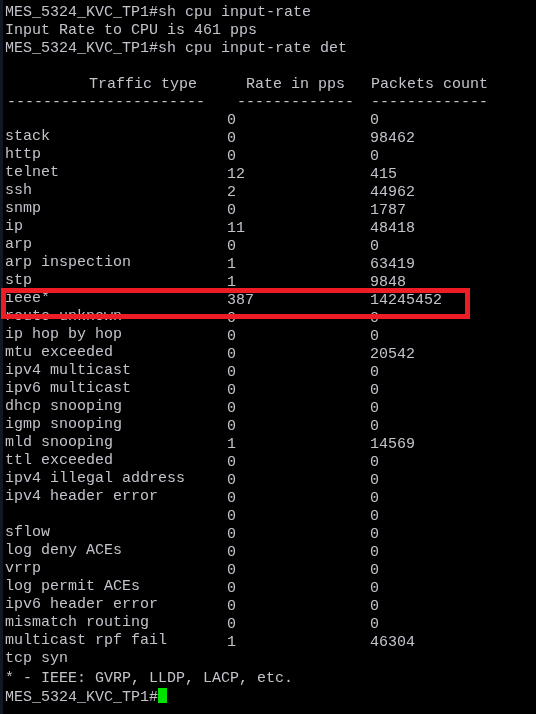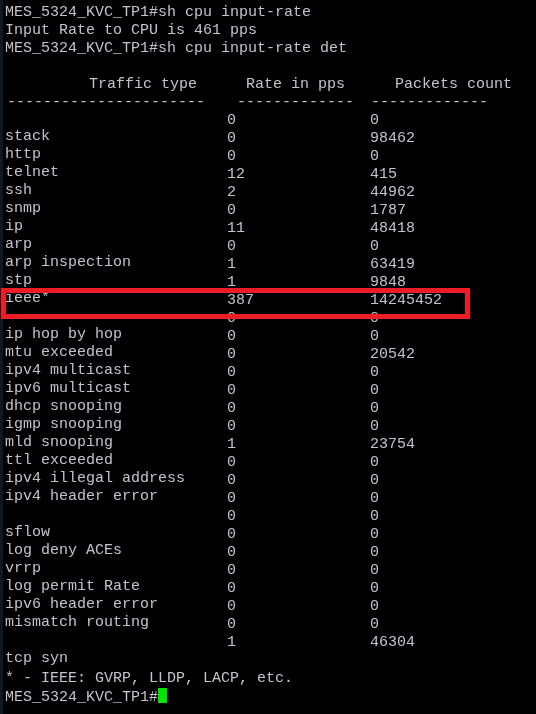--- a/index.html
+++ b/index.html
@@ -68,21 +68,20 @@
   }
   .hdr-rate {
     position: absolute;
     left: 241px;
     top: 0;
   }
   .hdr-packets {
     position: absolute;
     left: 366px;
     top: 0;
-    margin-left: 24px;
   }
   .sep-1 {
     position: absolute;
     left: 2px;
     top: 0;
   }
   .sep-2 {
     position: absolute;
     left: 232px;
     top: 0;
@@ -141,39 +140,39 @@
         <div class="row"><span class="col-name">stack</span><span class="col-rate">0</span><span class="col-packets">0</span></div>
         <div class="row"><span class="col-name">http</span><span class="col-rate">0</span><span class="col-packets">98462</span></div>
         <div class="row"><span class="col-name">telnet</span><span class="col-rate">0</span><span class="col-packets">0</span></div>
         <div class="row"><span class="col-name">ssh</span><span class="col-rate">12</span><span class="col-packets">415</span></div>
         <div class="row"><span class="col-name">snmp</span><span class="col-rate">2</span><span class="col-packets">44962</span></div>
         <div class="row"><span class="col-name">ip</span><span class="col-rate">0</span><span class="col-packets">1787</span></div>
         <div class="row"><span class="col-name">arp</span><span class="col-rate">11</span><span class="col-packets">48418</span></div>
         <div class="row"><span class="col-name">arp inspection</span><span class="col-rate">0</span><span class="col-packets">0</span></div>
         <div class="row"><span class="col-name">stp</span><span class="col-rate">1</span><span class="col-packets">63419</span></div>
         <div class="row"><span class="col-name">ieee*</span><span class="col-rate">1</span><span class="col-packets">9848</span></div>
-        <div class="row"><span class="col-rate">387</span><span class="col-packets">14245452</span></div>
+        <div class="row"><span class="col-name">route unknown</span><span class="col-rate">387</span><span class="col-packets">14245452</span></div>
         <div class="row"><span class="col-name">ip hop by hop</span><span class="col-rate">0</span><span class="col-packets">0</span></div>
         <div class="row"><span class="col-name">mtu exceeded</span><span class="col-rate">0</span><span class="col-packets">0</span></div>
         <div class="row"><span class="col-name">ipv4 multicast</span><span class="col-rate">0</span><span class="col-packets">20542</span></div>
         <div class="row"><span class="col-name">ipv6 multicast</span><span class="col-rate">0</span><span class="col-packets">0</span></div>
         <div class="row"><span class="col-name">dhcp snooping</span><span class="col-rate">0</span><span class="col-packets">0</span></div>
         <div class="row"><span class="col-name">igmp snooping</span><span class="col-rate">0</span><span class="col-packets">0</span></div>
         <div class="row"><span class="col-name">mld snooping</span><span class="col-rate">0</span><span class="col-packets">0</span></div>
-        <div class="row"><span class="col-name">ttl exceeded</span><span class="col-rate">1</span><span class="col-packets">23754</span></div>
+        <div class="row"><span class="col-name">ttl exceeded</span><span class="col-rate">1</span><span class="col-packets">14569</span></div>
         <div class="row"><span class="col-name">ipv4 illegal address</span><span class="col-rate">0</span><span class="col-packets">0</span></div>
         <div class="row"><span class="col-name">ipv4 header error</span><span class="col-rate">0</span><span class="col-packets">0</span></div>
         <div class="row"><span class="col-rate">0</span><span class="col-packets">0</span></div>
         <div class="row"><span class="col-name">sflow</span><span class="col-rate">0</span><span class="col-packets">0</span></div>
         <div class="row"><span class="col-name">log deny ACEs</span><span class="col-rate">0</span><span class="col-packets">0</span></div>
         <div class="row"><span class="col-name">vrrp</span><span class="col-rate">0</span><span class="col-packets">0</span></div>
-        <div class="row"><span class="col-name">log permit Rate</span><span class="col-rate">0</span><span class="col-packets">0</span></div>
+        <div class="row"><span class="col-name">log permit ACEs</span><span class="col-rate">0</span><span class="col-packets">0</span></div>
         <div class="row"><span class="col-name">ipv6 header error</span><span class="col-rate">0</span><span class="col-packets">0</span></div>
         <div class="row"><span class="col-name">mismatch routing</span><span class="col-rate">0</span><span class="col-packets">0</span></div>
-        <div class="row"><span class="col-rate">0</span><span class="col-packets">0</span></div>
+        <div class="row"><span class="col-name">multicast rpf fail</span><span class="col-rate">0</span><span class="col-packets">0</span></div>
         <div class="row"><span class="col-name">tcp syn</span><span class="col-rate">1</span><span class="col-packets">46304</span></div>
       </div>
 
     <div class="blank"></div>
 
     <div class="line">* - IEEE: GVRP, LLDP, LACP, etc.</div>
 
     <div class="line"><span>MES_5324_KVC_TP1#</span><span class="cursor" style="background: rgb(0, 228, 0);"></span></div>
 
   </div>

